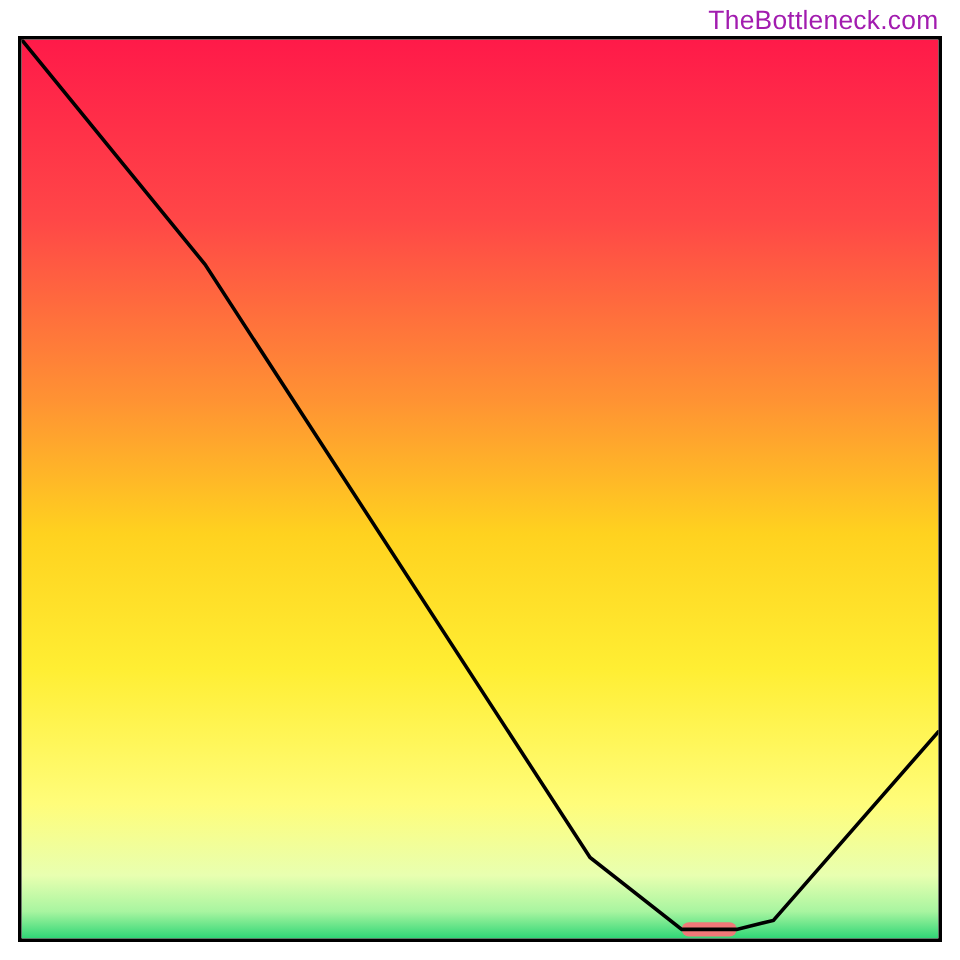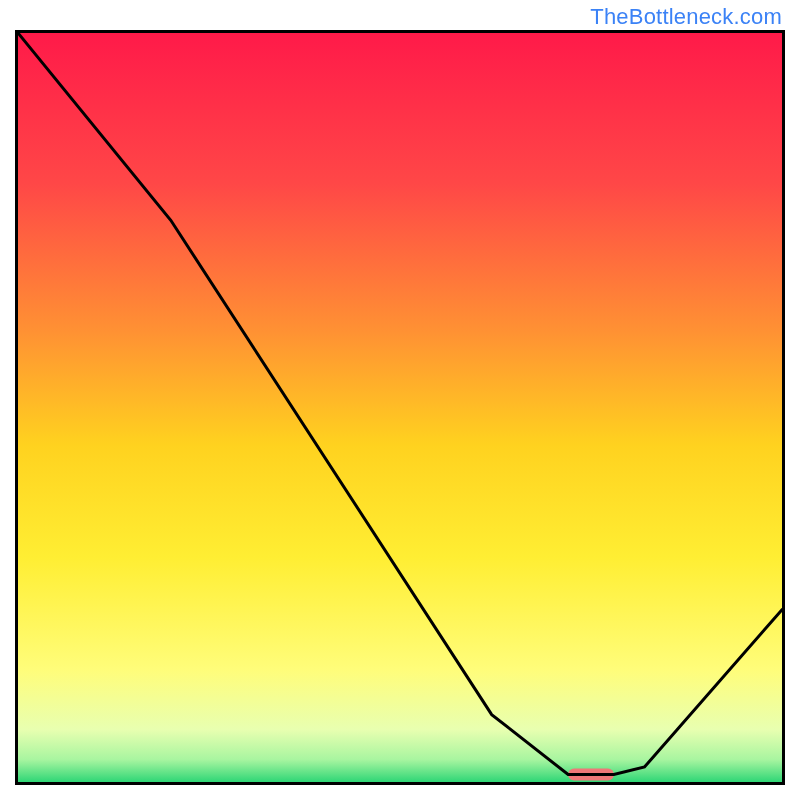--- a/index.html
+++ b/index.html
@@ -1,17 +1,17 @@
 <!DOCTYPE html>
 <html><head>
 <meta charset="utf-8">
 <style>
   html,body{margin:0;padding:0;width:800px;height:800px;background:#fff;font-family:Arial,Helvetica,sans-serif}
   .frame{position:absolute;left:15px;top:30px;width:770px;height:755px;border:3px solid #000;box-sizing:border-box}
-  .watermark{position:absolute;right:18px;top:4px;font-size:22px;color:#3b82f6;font-weight:500;letter-spacing:.2px}
+  .watermark{position:absolute;right:18px;top:4px;font-size:22px;color:#a21caf;font-weight:500;letter-spacing:.2px}
   svg{display:block}
 </style>
 </head>
 <body>
 
 <div class="watermark">TheBottleneck.com</div>
 
 <div class="frame">
   <svg id="chart-svg" width="764" height="749" viewBox="0 0 764 749">
     <defs>

